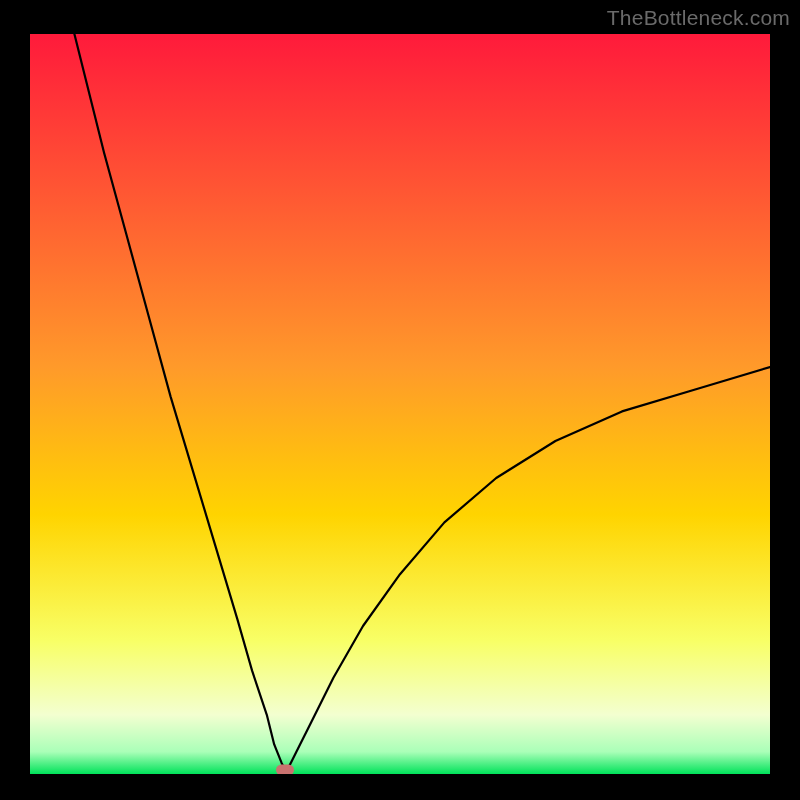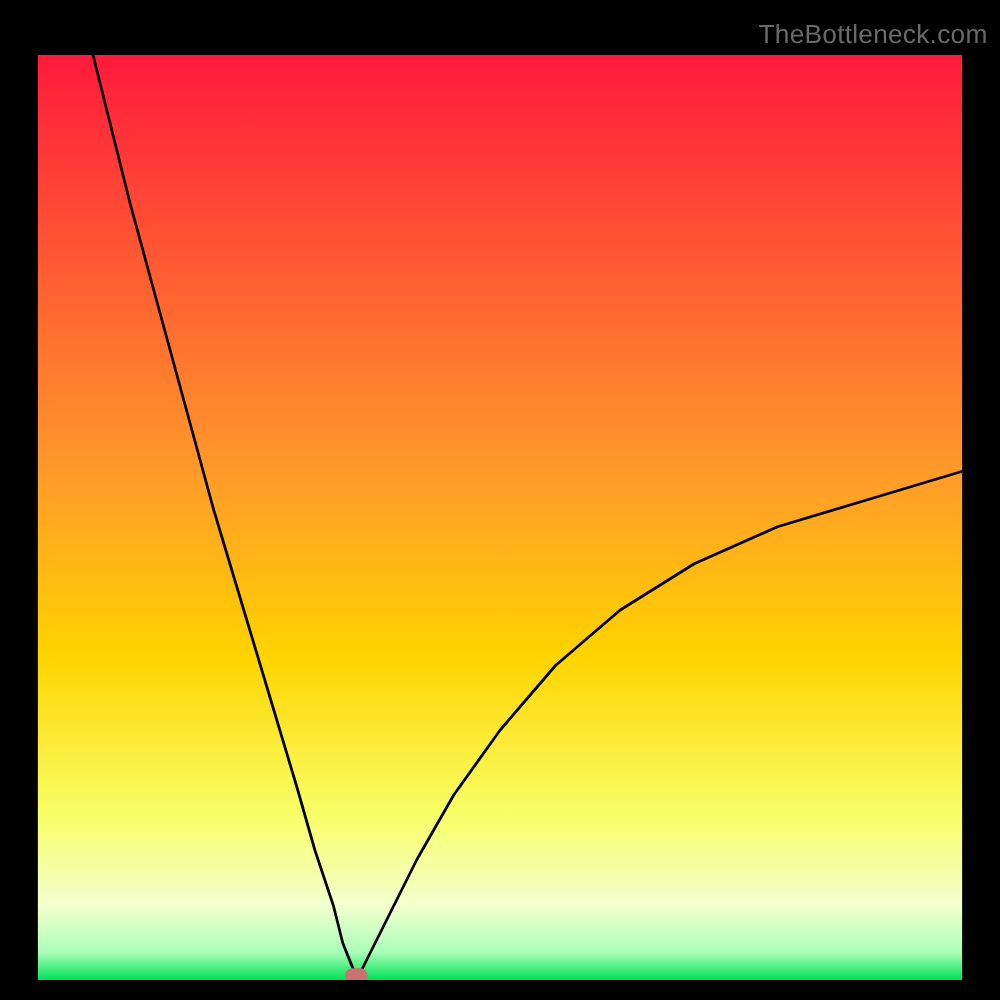--- a/index.html
+++ b/index.html
@@ -6,21 +6,21 @@
     margin: 0;
     padding: 0;
     width: 800px;
     height: 800px;
     background: #000;
     font-family: Arial, Helvetica, sans-serif;
     overflow: hidden;
   }
   .frame {
     position: absolute;
-    top: 14px;
+    top: 4px;
     left: 0;
     width: 800px;
     height: 754px;
     background: #000;
   }
   .plot {
     position: absolute;
     top: 30px;
     left: 30px;
     width: 740px;

